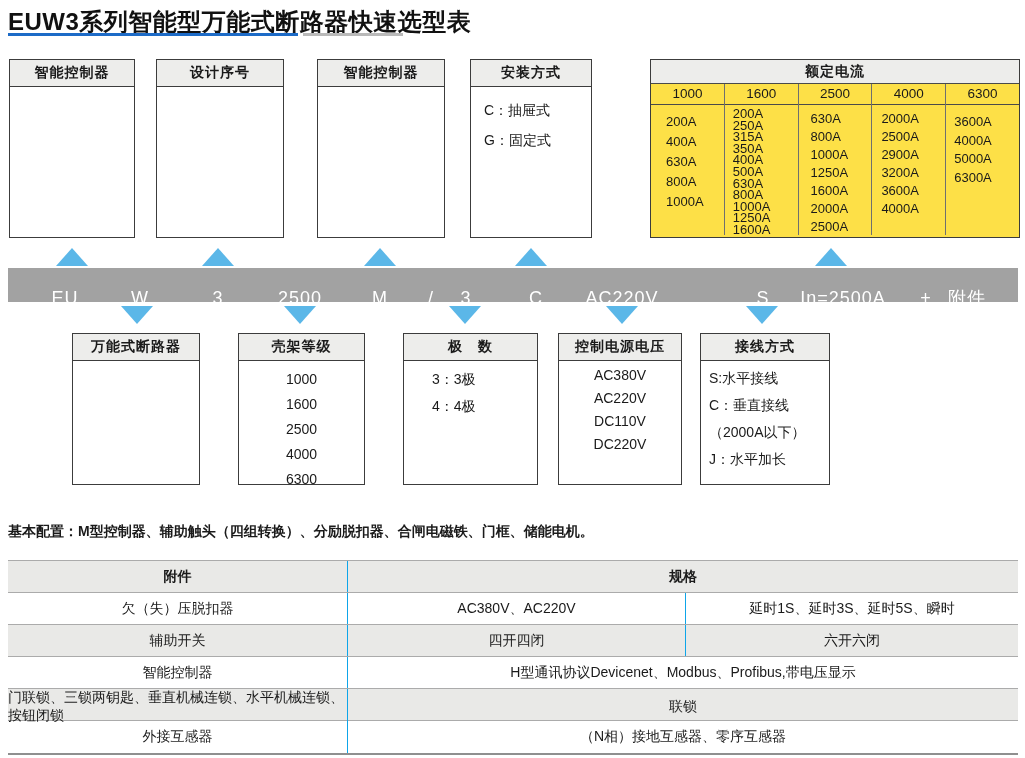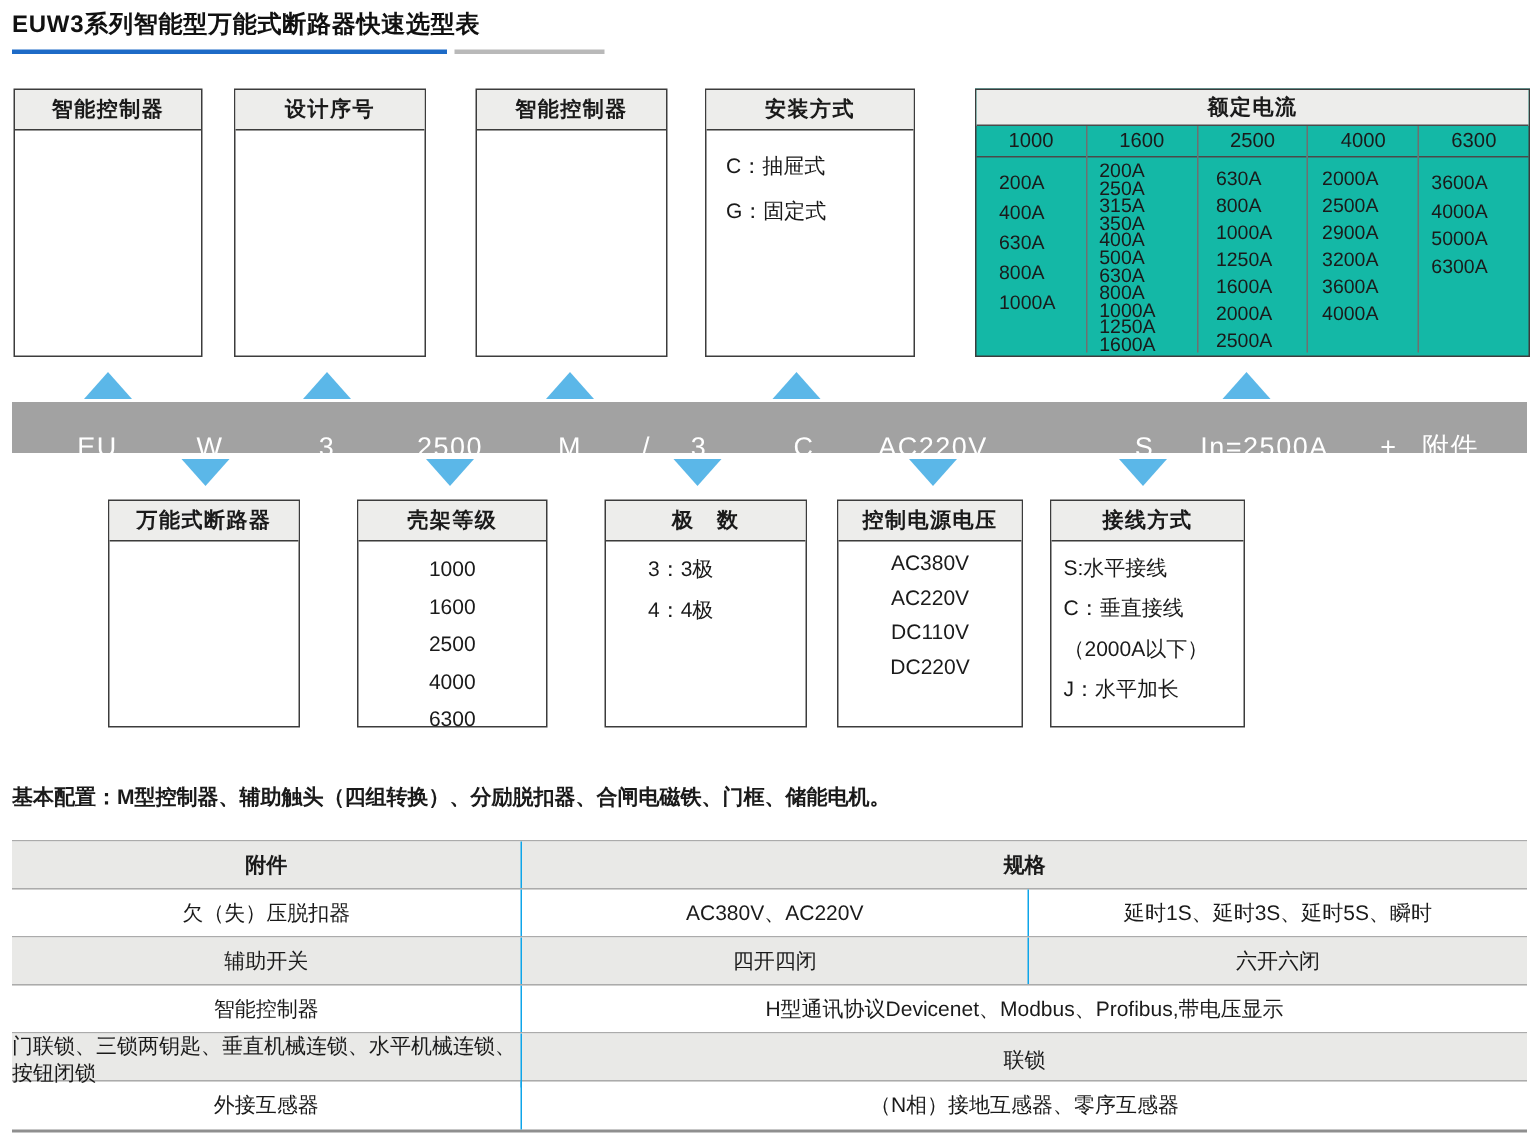--- a/index.html
+++ b/index.html
@@ -4,35 +4,35 @@
 <style>
   * { margin:0; padding:0; box-sizing:border-box; }
   body {
     font-family: "Liberation Sans", sans-serif;
     background:#ffffff; color:#1a1a1a;
     width:1025px; height:758px; overflow:hidden;
   }
   .page { position:relative; width:1025px; height:758px; background:#fff; }
 
   
-  .title { position:absolute; left:8px; top:6px; font-size:16px; font-weight:bold; color:#111; letter-spacing:0.5px; }
+  .title { position:absolute; left:8px; top:6px; font-size:24px; font-weight:bold; color:#111; letter-spacing:0.5px; }
   .rule-blue { position:absolute; left:8px; top:33px; width:290px; height:3px; background:#1d6bc7; }
   .rule-gray { position:absolute; left:303px; top:33px; width:100px; height:3px; background:#b9b9b9; }
 
   
   .obox { position:absolute; border:1.5px solid #3c3c3c; background:#fff; }
   .obox-head { height:27px; line-height:25px; text-align:center; background:#ededeb;
                border-bottom:1.5px solid #3c3c3c; font-size:14px; font-weight:600; letter-spacing:1px; }
   .obox-opts { font-size:14px; font-weight:500; }
   .opts-left { padding:8px 0 0 13px; line-height:30px; }
   .opts-center { padding-top:6px; text-align:center; line-height:25px; }
 
   
   .rc-table { position:absolute; left:650px; top:59px; width:370px; height:179px;
-              border:1.5px solid #3c3c3c; background:#14b8a6; }
+              border:1.5px solid #3c3c3c; background:#fde047; }
   .rc-title { height:24px; line-height:23px; text-align:center; background:#ededeb;
               border-bottom:1px solid #4a4a4a; font-size:14px; font-weight:600; letter-spacing:1px; }
   .rc-cols { display:flex; height:151px; }
   .rc-col { flex:1; }
   .rc-col + .rc-col { border-left:1px solid #6f6f6f; }
   .rc-colhead { height:21px; line-height:20px; text-align:center; font-size:13.5px;
                 border-bottom:1px solid #4a4a4a; }
   .rc-vals { font-size:13px; }
   .v0 { padding:7px 0 0 15px; line-height:20px; }
   .v1 { padding:3px 0 0 8px;  line-height:11.6px; }
@@ -80,21 +80,21 @@
   </div>
 
   <div class="obox" style="left:156px;top:59px;width:128px;height:179px;">
     <div class="obox-head">设计序号</div>
   </div>
 
   <div class="obox" style="left:317px;top:59px;width:128px;height:179px;">
     <div class="obox-head">智能控制器</div>
   </div>
 
-  <div class="obox" style="left:470px;top:59px;width:140px;height:179px;">
+  <div class="obox" style="left:470px;top:59px;width:122px;height:179px;">
     <div class="obox-head">安装方式</div>
     <div class="obox-opts opts-left">
       <div>C：抽屉式</div>
       <div>G：固定式</div>
     </div>
   </div>
 
   <div class="rc-table">
     <div class="rc-title">额定电流</div>
     <div class="rc-cols">

